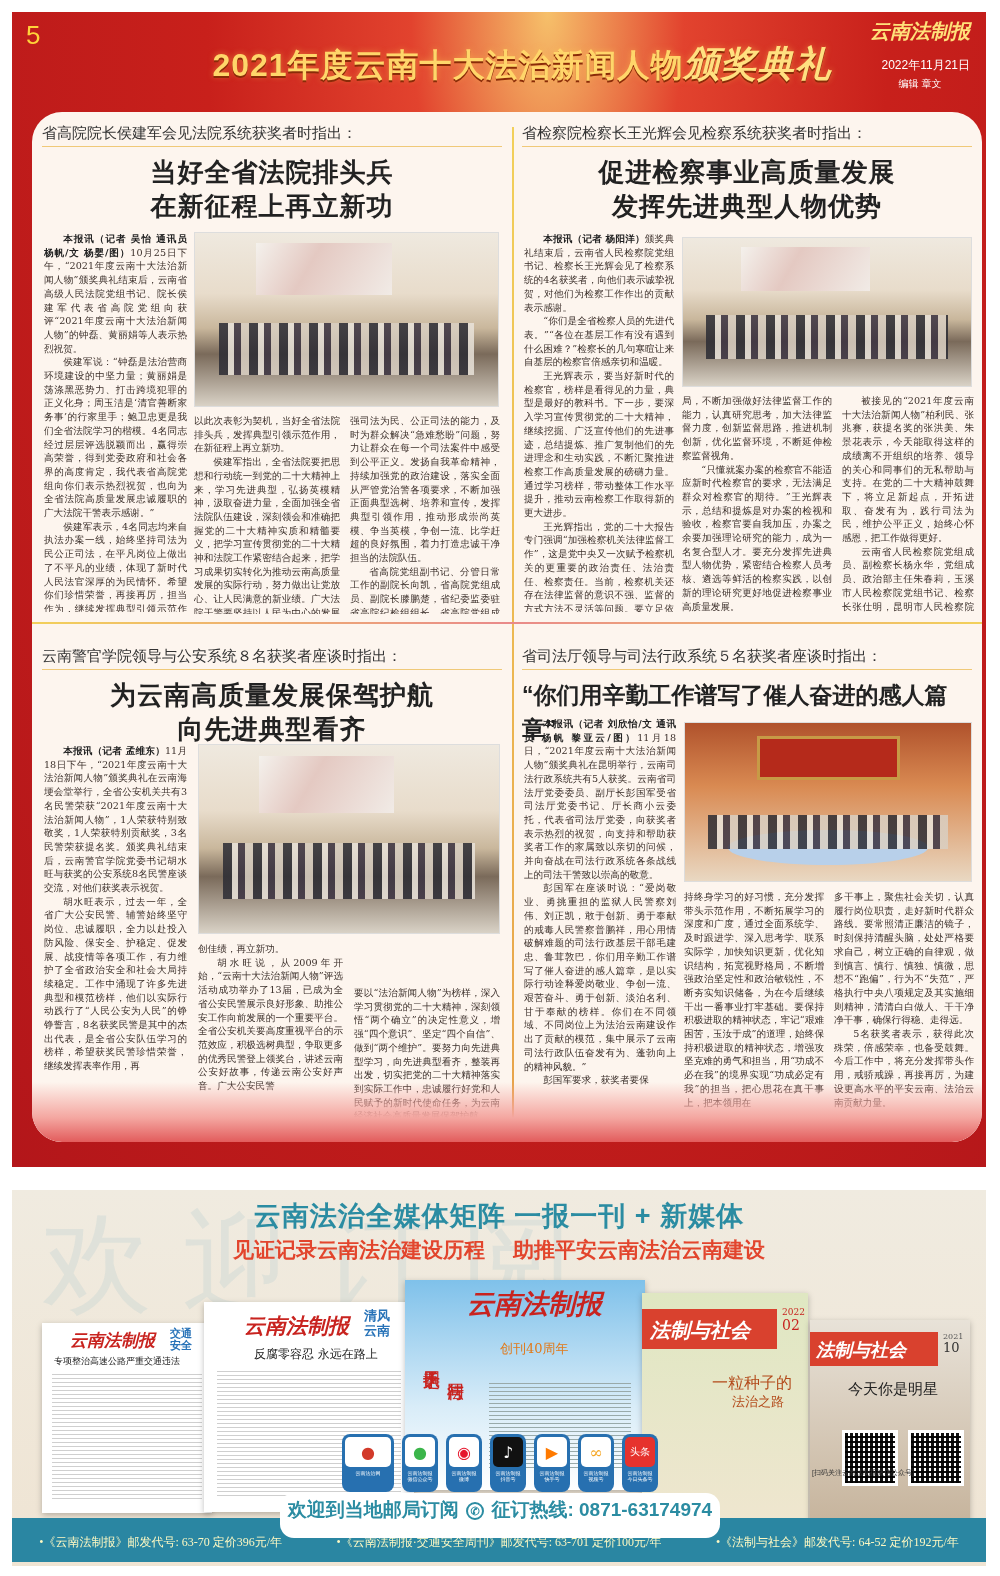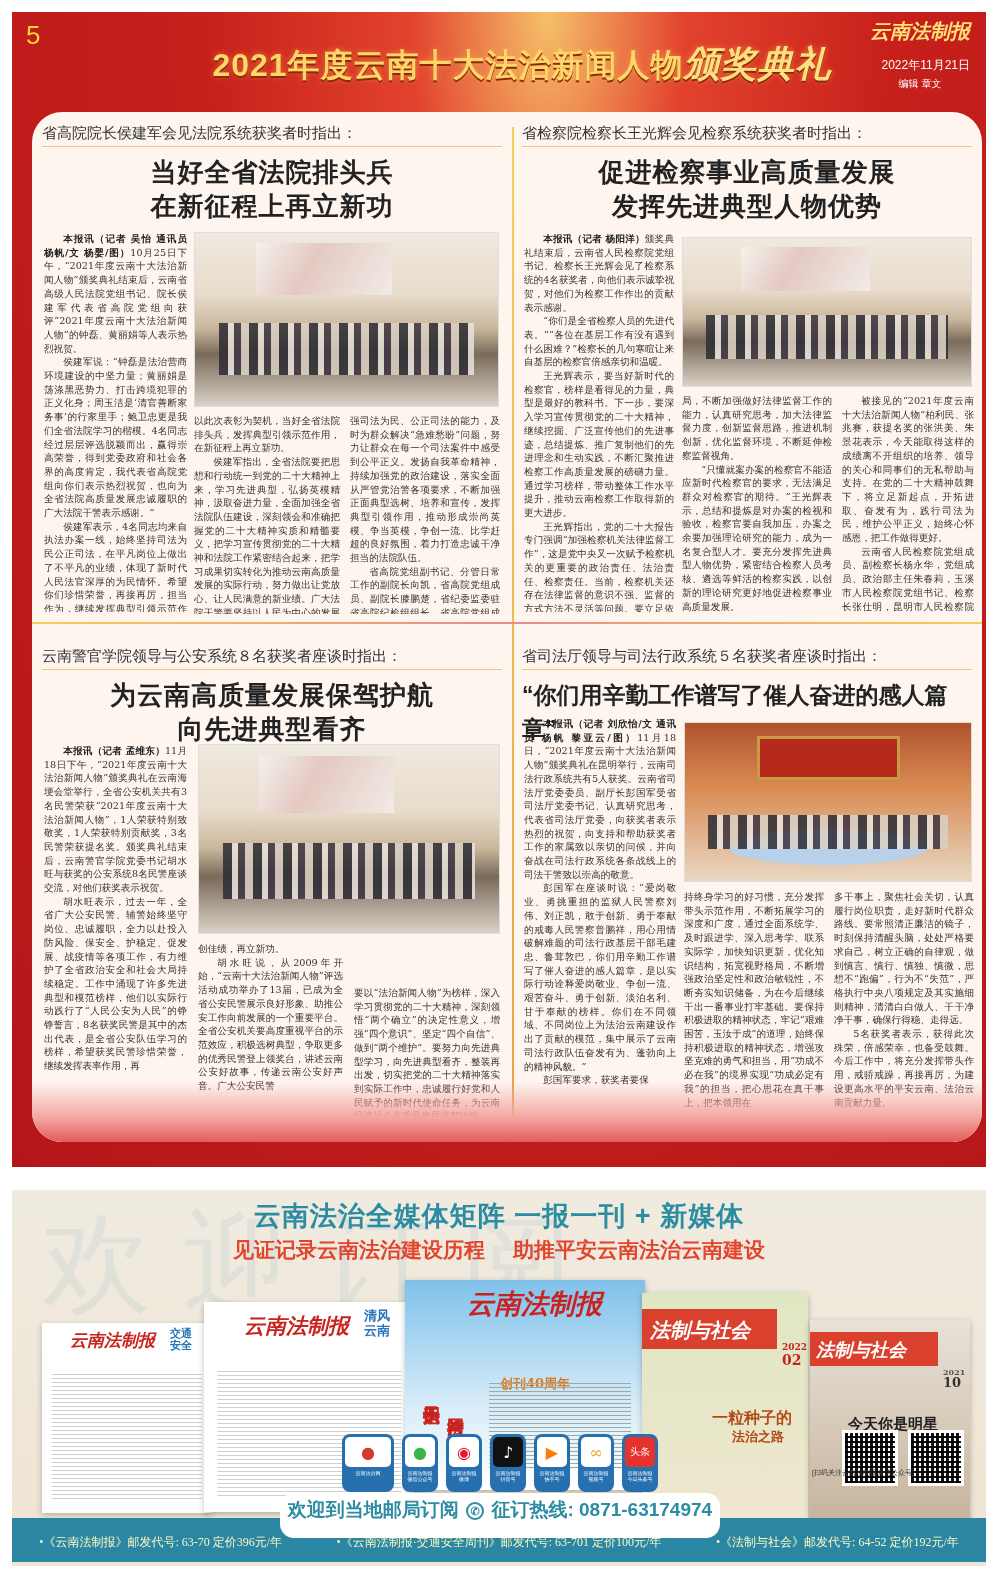--- a/index.html
+++ b/index.html
@@ -61,21 +61,21 @@
   
   .ad { position: absolute; left: 12px; top: 1190px; width: 974px; height: 376px; background: linear-gradient(#f0ebe0, #efe4d3); overflow: hidden; }
   .ad-watermark { position: absolute; left: 30px; top: 0; font-family: "Liberation Sans", sans-serif; font-size: 110px; color: rgba(150,190,200,.18); letter-spacing: 30px; }
   .ad-title { position: absolute; left: 0; top: 8px; width: 974px; text-align: center; font-family: "Liberation Sans", sans-serif; font-weight: bold; font-size: 27px; color: #2b8ca2; letter-spacing: 1px; }
   .ad-sub { position: absolute; left: 0; top: 46px; width: 974px; text-align: center; font-family: "Liberation Sans", sans-serif; font-weight: bold; font-size: 21px; color: #e2452d; }
   .ad-sub span { margin: 0 14px; }
   .paper { position: absolute; background: #fff; box-shadow: 0 2px 6px rgba(0,0,0,.25); overflow: hidden; }
   .paper .logo { font-family: "DejaVu Serif", serif; font-style: italic; font-weight: bold; color: #c8231f; }
   .paper .lines { position: absolute; left: 6%; right: 6%; background: repeating-linear-gradient(#fff 0 3px, #cfcfcf 3px 4px); }
   .paper .tag { position: absolute; font-family: "Liberation Sans", sans-serif; font-weight: bold; color: #2873b8; }
-  .paper .hl { position: absolute; font-family: "DejaVu Serif", serif; font-weight: bold; color: #222; white-space: nowrap; margin-top: 35px; }
+  .paper .hl { position: absolute; font-family: "DejaVu Serif", serif; font-weight: normal; color: #222; white-space: nowrap; }
   .mag .band { position: absolute; left: 0; right: 0; background: #d9412e; color: #fff; font-family: "DejaVu Serif", serif; font-style: italic; font-weight: bold; }
   .icons-row { position: absolute; left: 330px; top: 244px; height: 60px; display: flex; gap: 8px; }
   .app-icon { width: 36px; height: 58px; background: #2770b0; border-radius: 8px; padding: 3px; display: flex; flex-direction: column; align-items: center; }
   .app-icon .face { width: 30px; height: 30px; background: #fff; border-radius: 5px; display: flex; align-items: center; justify-content: center; font-size: 16px; }
   .app-icon .lbl { font-family: "Liberation Sans", sans-serif; font-size: 5px; color: #fff; margin-top: 3px; text-align: center; }
   .app-icon.big { width: 52px; }
   .app-icon.big .face { width: 46px; }
   .qr { position: absolute; width: 56px; height: 56px; background: #fff; padding: 3px; }
   .qr .code { width: 100%; height: 100%; background:
      repeating-linear-gradient(90deg, #111 0 3px, #fff 3px 5px),
@@ -179,21 +179,21 @@
     </div>
     <div class="col" style="left:322px;top:830px;width:146px;height:170px;margin-top:44px;">
       <p style="text-indent:0">要以“法治新闻人物”为榜样，深入学习贯彻党的二十大精神，深刻领悟“两个确立”的决定性意义，增强“四个意识”、坚定“四个自信”、做到“两个维护”。要努力向先进典型学习，向先进典型看齐，整装再出发，切实把党的二十大精神落实到实际工作中，忠诚履行好党和人民赋予的新时代使命任务，为云南经济社会高质量发展保驾护航。</p>
     </div>
 
     <div class="article" style="left:490px;top:535px;width:450px;">
       <div class="kicker">省司法厅领导与司法行政系统５名获奖者座谈时指出：</div>
       <div class="headline" style="font-size:23px;text-align:left;letter-spacing:0">“你们用辛勤工作谱写了催人奋进的感人篇章”</div>
     </div>
     <div class="col" style="left:492px;top:605px;width:152px;height:400px;">
-      <p><b>本报讯（记者 刘欣怡/文 通讯员 杨帆 黎亚云/图）</b><span>11月18日，“2021年度云南十大法治新闻人物”颁奖典礼在昆明举行，云南司法行政系统共有5人获奖。云南省司法厅党委委员、副厅长彭国军受省司法厅党委书记、认真研究思考，代表省司法厅党委，向获奖者表示热烈的祝贺，向支持和帮助获奖者工作的家属致以亲切的问候，并向奋战在司法行政系统各条战线上的司法干警致以崇高的敬意。</span></p>
+      <p><b>本报讯（记者 刘欣怡/文 通讯员 杨帆 黎亚云/图）</b><span>11月18日，“2021年度云南十大法治新闻人物”颁奖典礼在昆明举行，云南司法行政系统共有5人获奖。云南省司法厅党委委员、副厅长彭国军受省司法厅党委书记、厅长商小云委托，代表省司法厅党委，向获奖者表示热烈的祝贺，向支持和帮助获奖者工作的家属致以亲切的问候，并向奋战在司法行政系统各条战线上的司法干警致以崇高的敬意。</span></p>
       <p>彭国军在座谈时说：“爱岗敬业、勇挑重担的监狱人民警察刘伟、刘正凯，敢于创新、勇于奉献的戒毒人民警察普鹏祥，用心用情破解难题的司法行政基层干部毛建忠、鲁茸敦巴，你们用辛勤工作谱写了催人奋进的感人篇章，是以实际行动诠释爱岗敬业、争创一流、艰苦奋斗、勇于创新、淡泊名利、甘于奉献的榜样。你们在不同领域、不同岗位上为法治云南建设作出了贡献的模范，集中展示了云南司法行政队伍奋发有为、蓬勃向上的精神风貌。”</p>
       <p>彭国军要求，获奖者要保</p>
     </div>
     <div class="photo" style="left:652px;top:610px;width:288px;height:160px;background:linear-gradient(#b0522c,#d98a52 40%,#e9d8c2);">
       <div class="screen"></div>
         <div class="table"></div>
         <div class="figs" style="bottom:20%;height:22%;"></div>
     </div>
     <div class="col" style="left:652px;top:778px;width:140px;height:230px;">
       <p style="text-indent:0">持终身学习的好习惯，充分发挥带头示范作用，不断拓展学习的深度和广度，通过全面系统学、及时跟进学、深入思考学、联系实际学，加快知识更新，优化知识结构，拓宽视野格局，不断增强政治坚定性和政治敏锐性，不断夯实知识储备，为在今后继续干出一番事业打牢基础。要保持积极进取的精神状态，牢记“艰难困苦，玉汝于成”的道理，始终保持积极进取的精神状态，增强攻坚克难的勇气和担当，用“功成不必在我”的境界实现“功成必定有我”的担当，把心思花在真干事上，把本领用在</p>

